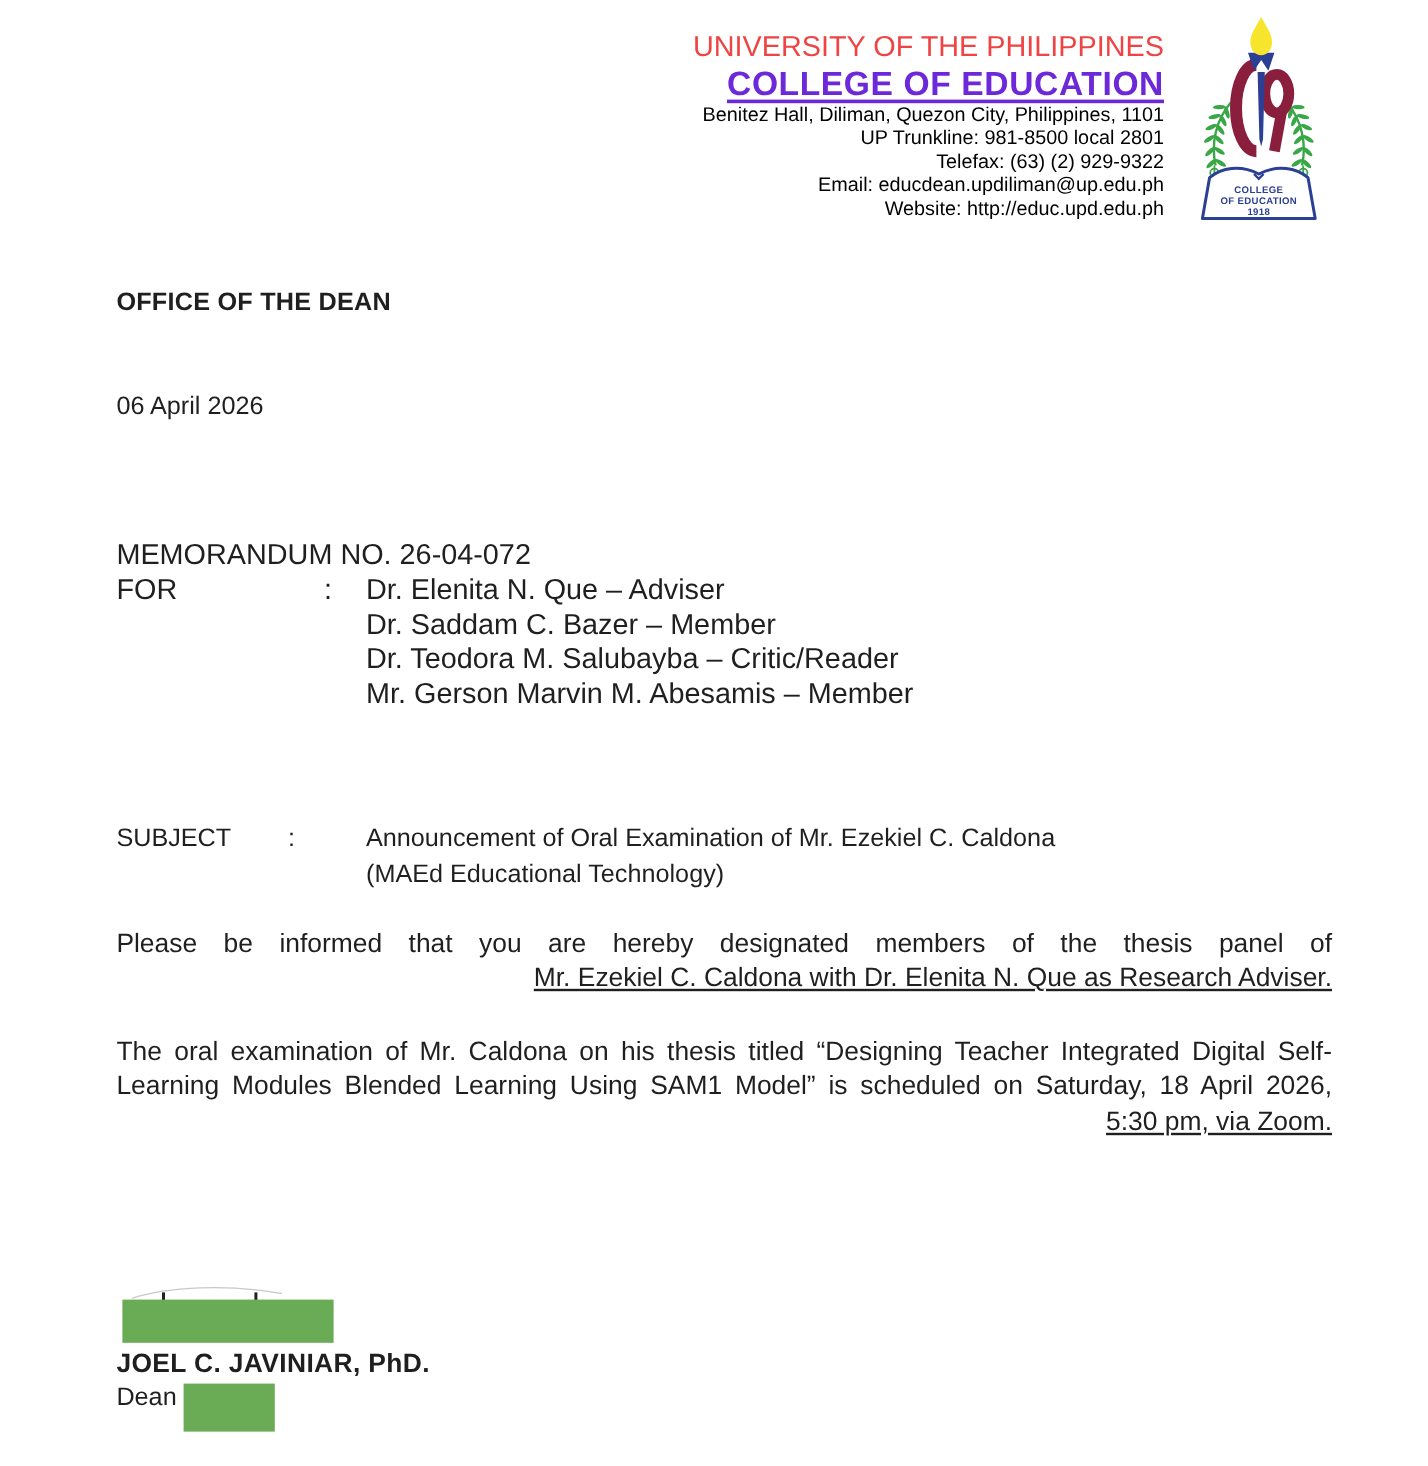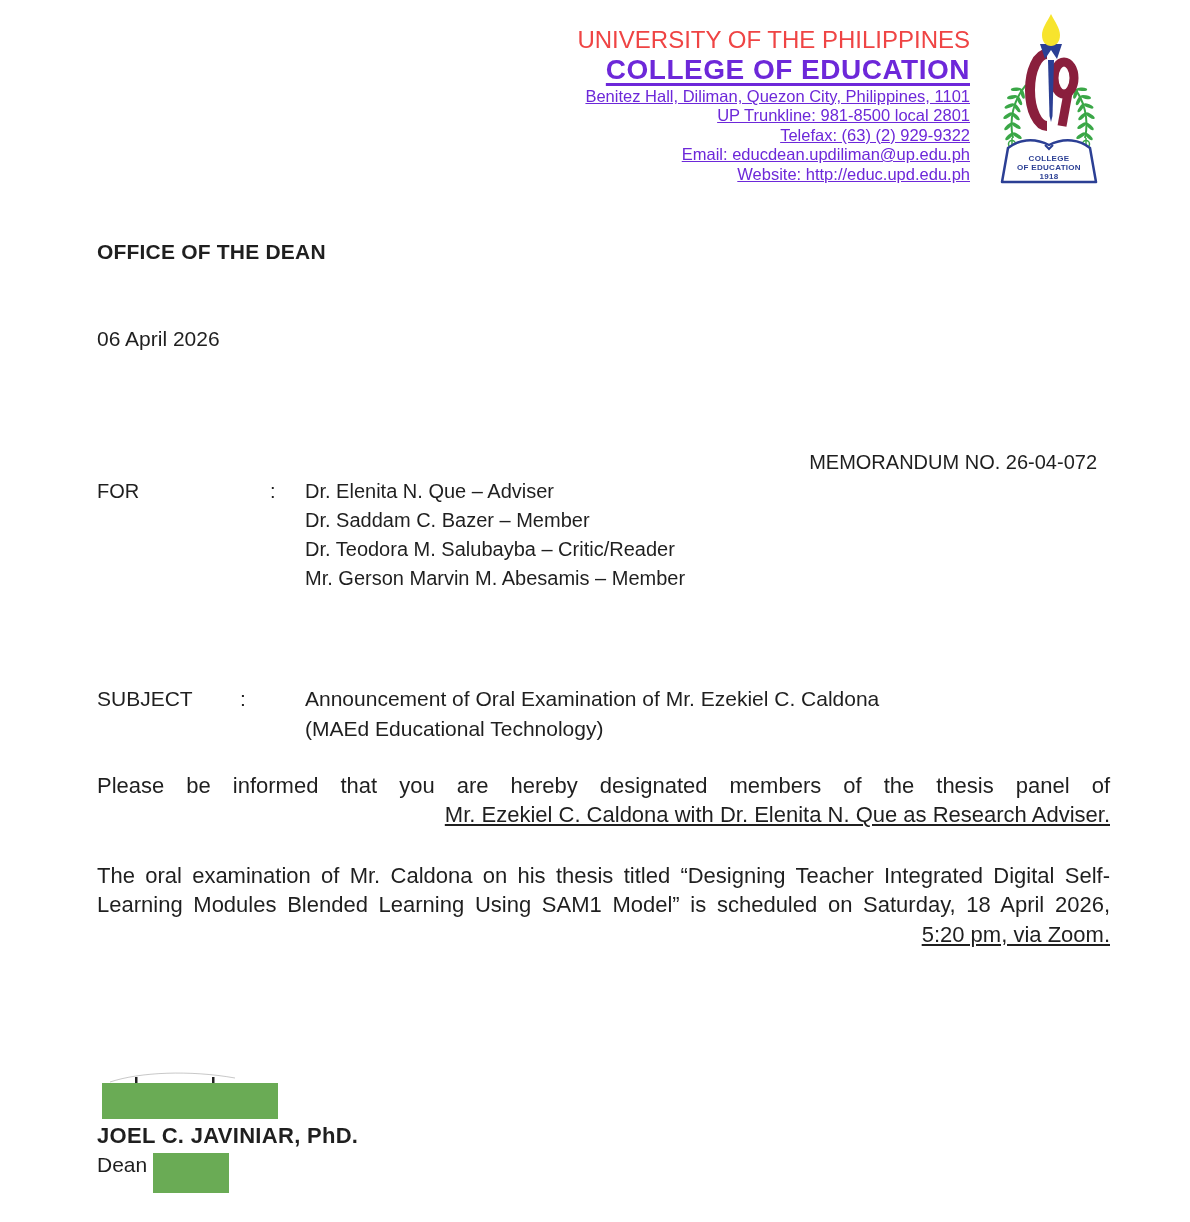--- a/index.html
+++ b/index.html
@@ -28,26 +28,26 @@
   .hdr-college {
     font-size: 28px;
     font-weight: bold;
     line-height: 35px;
     letter-spacing: 0.5px;
     color: #6d28d9;
     text-decoration: underline;
     text-decoration-thickness: 3px;
     text-underline-offset: 4px;
   }
-  .hdr-addr { font-size: 16.5px; line-height: 19.4px; color: #6d28d9; text-decoration: underline; }
+  .hdr-addr { font-size: 16.5px; line-height: 19.4px; color: #000000; }
   .logo-wrap { position: absolute; left: 988px; top: 8px; width: 122px; height: 184px; }
   
   .office-line { position: absolute; left: 97px; top: 240px; font-size: 21px; font-weight: bold; letter-spacing: 0.2px; }
   .date-line   { position: absolute; left: 97px; top: 327px; font-size: 21px; }
-  .memo-block  { position: absolute; left: 97px; top: 448px; font-size: 20px; text-align: right; }
+  .memo-block  { position: absolute; left: 97px; top: 448px; font-size: 24px; }
   .memo-number { line-height: 29px; }
   .memo-row { position: relative; height: 29px; line-height: 29px; width: 1000px; text-decoration: underline; }
   .memo-label { position: absolute; left: 0; }
   .colon-for { position: absolute; left: 173px; }
   .colon-subject { position: absolute; left: 143px; }
   .memo-value { position: absolute; left: 208px; white-space: nowrap; }
   .subject-block { position: absolute; left: 97px; top: 652px; font-size: 21px; margin-top: 32px; }
   .subject-block .memo-row { height: 29.5px; line-height: 29.5px; }
   .para {
     position: absolute;
@@ -173,21 +173,21 @@
   </div>
 
   <div class="para para-1">
     <div class="jline">Please be informed that you are hereby designated members of the thesis panel of</div>
     <div class="lline">Mr. Ezekiel C. Caldona with Dr. Elenita N. Que as Research Adviser.</div>
   </div>
 
   <div class="para para-2">
     <div class="jline">The oral examination of Mr. Caldona on his thesis titled “Designing Teacher Integrated Digital Self-</div>
     <div class="jline">Learning Modules Blended Learning Using SAM1 Model” is scheduled on Saturday, 18 April 2026,</div>
-    <div class="lline">5:20 pm, via Zoom.</div>
+    <div class="lline">5:30 pm, via Zoom.</div>
   </div>
 
   <svg class="sig-strokes" width="180" height="16" viewBox="0 0 180 16" xmlns="http://www.w3.org/2000/svg">
     <path d="M 10 14 C 40 4 90 2 135 10" stroke="#4a4a4a" stroke-width="1" fill="none" opacity="0.3"></path>
     <rect x="35" y="9" width="2.5" height="7" fill="#222222"></rect>
     <rect x="112" y="9" width="2.5" height="7" fill="#222222"></rect>
   </svg>
   <div class="redaction-1" style="background-color: rgb(106, 171, 85);"></div>
   <div class="sig-name">JOEL C. JAVINIAR, PhD.</div>
   <div class="sig-title">Dean</div>

